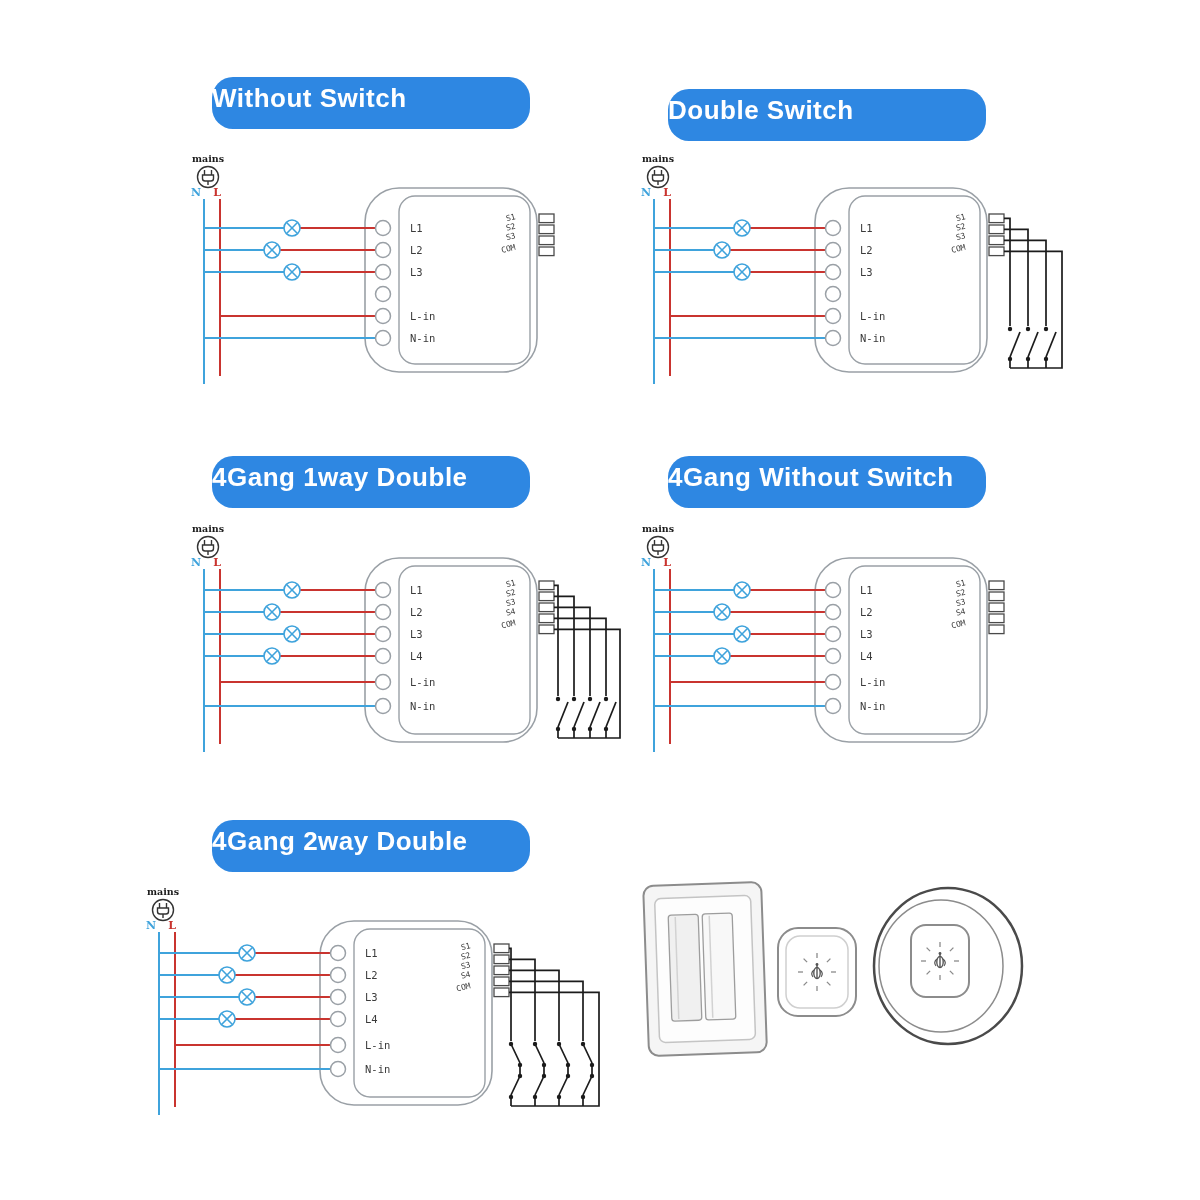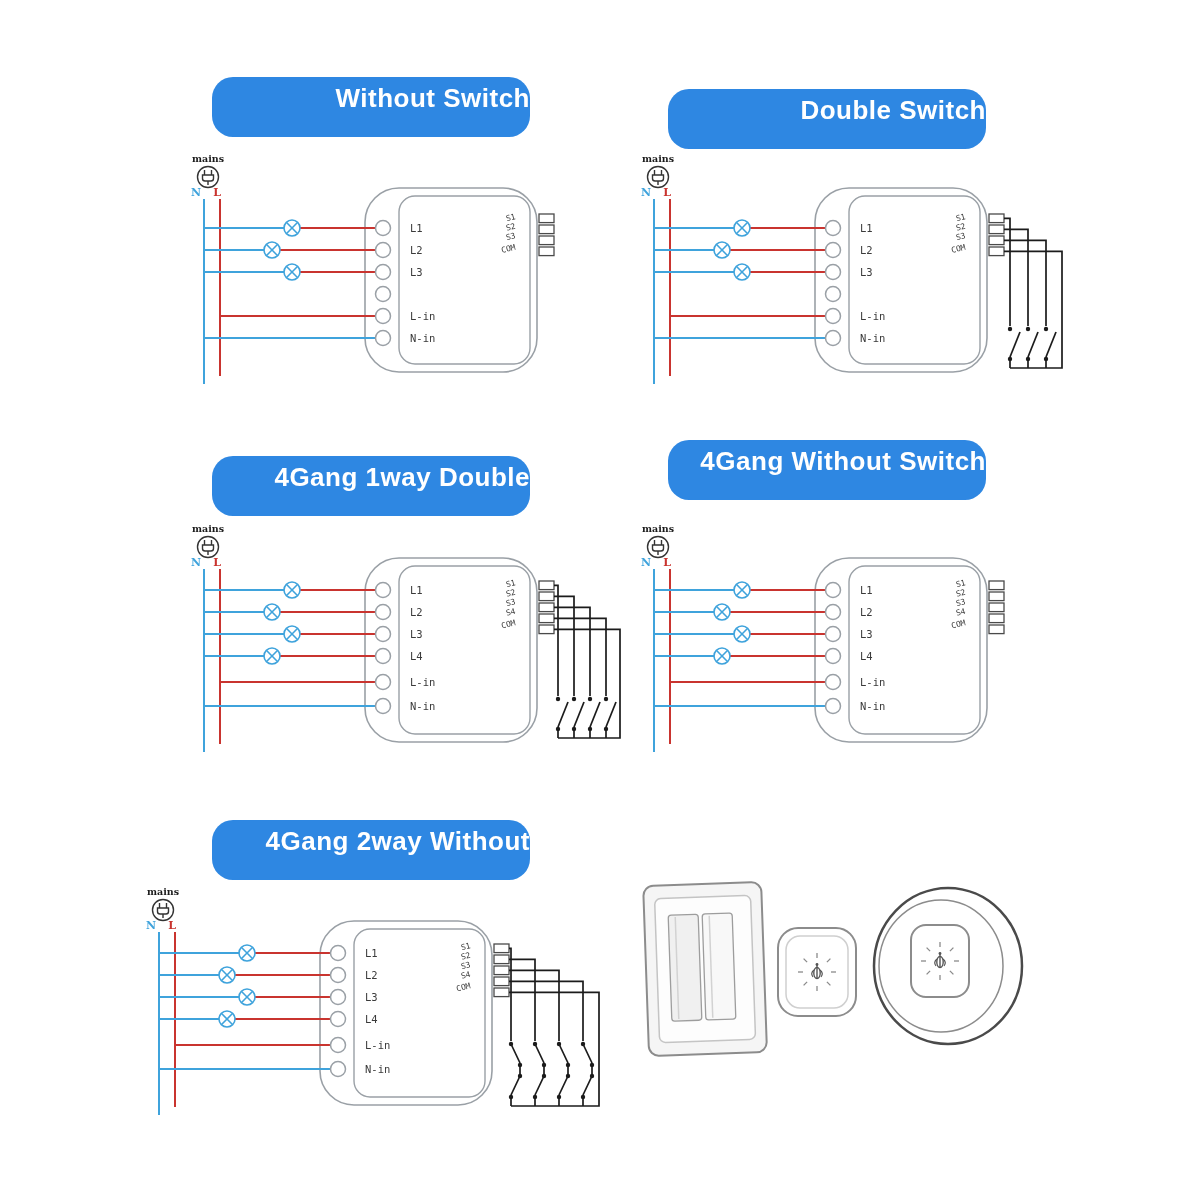--- a/index.html
+++ b/index.html
@@ -1,22 +1,22 @@
 <!DOCTYPE html>
 <html style="--title-bg: #2e87e2; --title-fg: #ffffff;"><head>
 <meta charset="utf-8">
 <style>
   *{margin:0;padding:0;box-sizing:border-box}
   html,body{width:1200px;height:1200px;background:#ffffff;overflow:hidden}
   body{position:relative;font-family:"Liberation Sans",sans-serif}
   .abs{position:absolute}
   .pill{
-    position:absolute;width:318px;height:60px;border-radius:21px;
+    position:absolute;width:318px;height:52px;border-radius:21px;
     background:var(--title-bg,#2e87e2);color:var(--title-fg,#fff);
-    font:bold 26px/42px "Liberation Sans",sans-serif;text-align:right;
+    font:bold 26px/42px "Liberation Sans",sans-serif;text-align:left;
     letter-spacing:.5px;
   }
   svg text{font-family:"DejaVu Sans",sans-serif}
   .mains-label{font:bold 9.5px "DejaVu Serif",serif;text-anchor:middle;fill:#1a1a1a}
   .n-label{font:bold 11px "DejaVu Serif",serif;text-anchor:middle}
   .l-label{font:bold 11px "DejaVu Serif",serif;text-anchor:middle}
   .term-label{font:10.5px "DejaVu Sans Mono",monospace;fill:#3a3a3a}
   .sig-label{font:8px "DejaVu Sans Mono",monospace;fill:#3a3a3a}
 </style>
 </head>
@@ -244,21 +244,21 @@
       <circle cx="440" cy="224" r="2.2" fill="#1b1b1b"></circle>
       <line x1="440" y1="226" x2="440" y2="233" stroke="#1b1b1b" stroke-width="1.7"></line>
       <path d="M404 113.3 H 456 V 191" fill="none" stroke="#1b1b1b" stroke-width="1.7"></path>
       <circle cx="456" cy="194" r="2.2" fill="#1b1b1b"></circle>
       <line x1="456" y1="222" x2="466" y2="197" stroke="#1b1b1b" stroke-width="1.7"></line>
       <circle cx="456" cy="224" r="2.2" fill="#1b1b1b"></circle>
       <line x1="456" y1="226" x2="456" y2="233" stroke="#1b1b1b" stroke-width="1.7"></line>
       <path d="M404 124.3 H 470 V 233 H 408" fill="none" stroke="#1b1b1b" stroke-width="1.7"></path>
     </svg>
 
-  <div class="pill" style="left:668px;top:440px">4Gang Without Switch</div>
+  <div class="pill" style="left:668px;top:456px">4Gang Without Switch</div>
   <svg class="abs" style="left:600px;top:505px" width="500" height="285" viewBox="0 0 500 285">
       <text x="58" y="27" class="mains-label">mains</text>
       <g stroke="#333" stroke-width="1.4" fill="none">
         <circle cx="58" cy="42" r="10.5" fill="#fff"></circle>
         <line x1="54.5" y1="35" x2="54.5" y2="40"></line>
         <line x1="61.5" y1="35" x2="61.5" y2="40"></line>
         <path d="M52.5 40 h11 v3.5 a2.5 2.5 0 0 1 -2.5 2.5 h-6 a2.5 2.5 0 0 1 -2.5 -2.5 z"></path>
         <line x1="58" y1="46" x2="58" y2="50"></line>
       </g>
       <text x="46" y="61" class="n-label" fill="#3fa3dc">N</text>
@@ -314,21 +314,21 @@
       <text x="366" y="99" class="sig-label" text-anchor="end" transform="rotate(-14 366 99)" fill="#3a3a3a">S3</text>
       <text x="366" y="108.5" class="sig-label" text-anchor="end" transform="rotate(-14 366 108.5)" fill="#3a3a3a">S4</text>
       <text x="366" y="120" class="sig-label" text-anchor="end" transform="rotate(-14 366 120)" fill="#3a3a3a">COM</text>
       <rect x="389" y="76" width="15" height="8.6" fill="#fff" stroke="#4a4a4a" stroke-width="1.3"></rect>
       <rect x="389" y="87" width="15" height="8.6" fill="#fff" stroke="#4a4a4a" stroke-width="1.3"></rect>
       <rect x="389" y="98" width="15" height="8.6" fill="#fff" stroke="#4a4a4a" stroke-width="1.3"></rect>
       <rect x="389" y="109" width="15" height="8.6" fill="#fff" stroke="#4a4a4a" stroke-width="1.3"></rect>
       <rect x="389" y="120" width="15" height="8.6" fill="#fff" stroke="#4a4a4a" stroke-width="1.3"></rect>
     </svg>
 
-  <div class="pill" style="left:212px;top:820px">4Gang 2way Without</div>
+  <div class="pill" style="left:212px;top:820px">4Gang 2way Double</div>
   <svg class="abs" style="left:105px;top:868px" width="525" height="295" viewBox="0 0 525 295">
       <text x="58" y="27" class="mains-label">mains</text>
       <g stroke="#333" stroke-width="1.4" fill="none">
         <circle cx="58" cy="42" r="10.5" fill="#fff"></circle>
         <line x1="54.5" y1="35" x2="54.5" y2="40"></line>
         <line x1="61.5" y1="35" x2="61.5" y2="40"></line>
         <path d="M52.5 40 h11 v3.5 a2.5 2.5 0 0 1 -2.5 2.5 h-6 a2.5 2.5 0 0 1 -2.5 -2.5 z"></path>
         <line x1="58" y1="46" x2="58" y2="50"></line>
       </g>
       <text x="46" y="61" class="n-label" fill="#3fa3dc">N</text>

